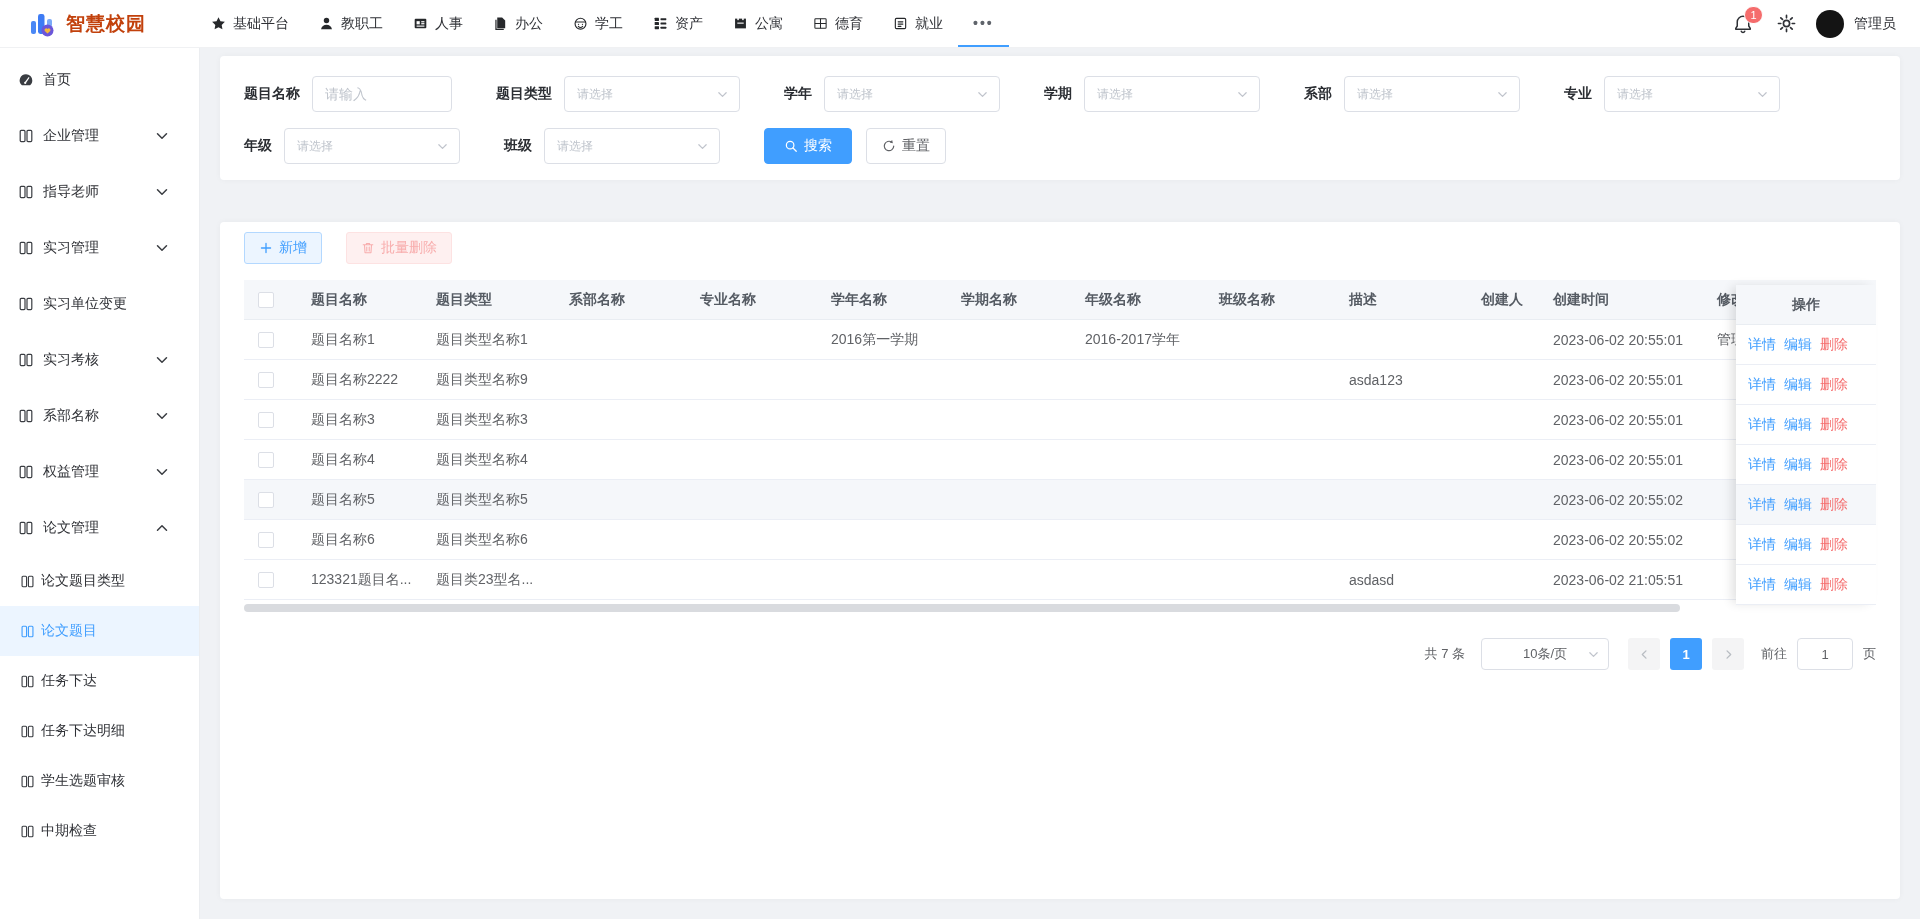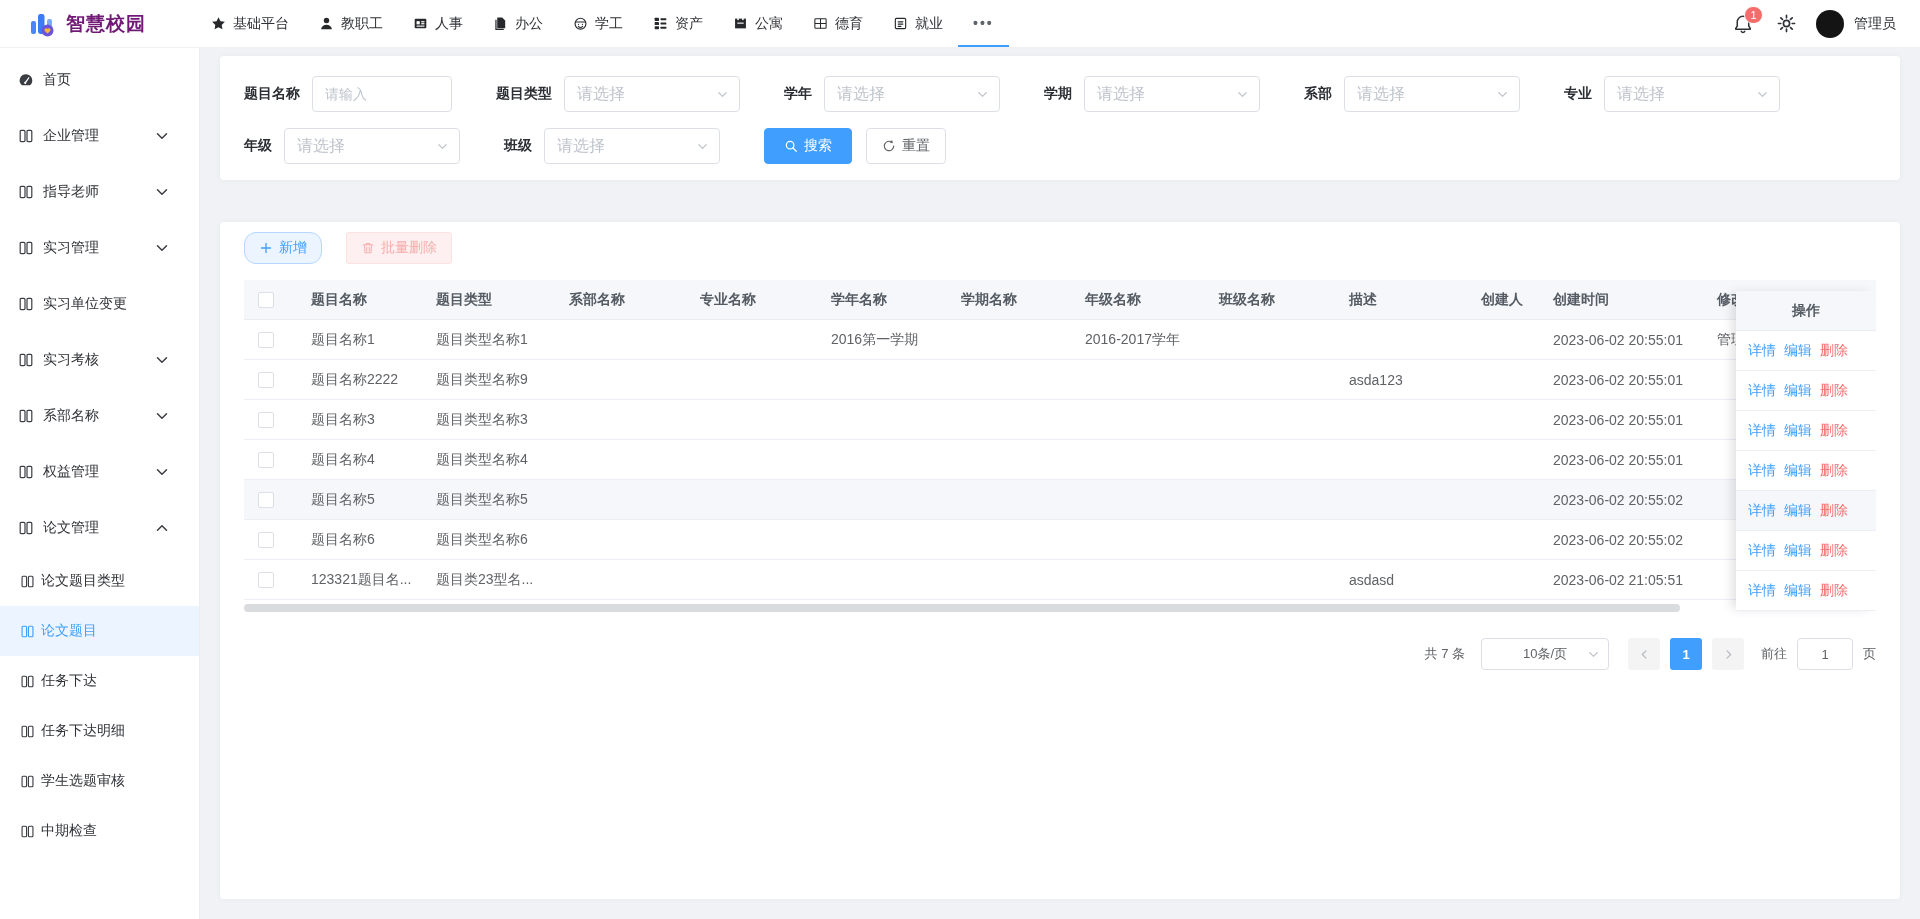--- a/index.html
+++ b/index.html
@@ -4,21 +4,21 @@
 <style>
   html,body{margin:0;padding:0}
   body{width:1920px;height:919px;position:relative;overflow:hidden;background:#f0f2f5;
        font-family:"Liberation Sans","DejaVu Sans",sans-serif;color:#303133}
   .icon svg{display:block}
 
   
   .topbar{position:absolute;top:0;left:0;width:100%;height:48px;background:#fff;display:flex;
           align-items:center;box-sizing:border-box;padding:0 24px 0 28px;border-bottom:1px solid #f0f1f3;z-index:10}
   .logo{display:flex;align-items:center;gap:10px;cursor:pointer}
-  .logo-text{font-size:19px;font-weight:700;color:#701a75;letter-spacing:1px;white-space:nowrap}
+  .logo-text{font-size:19px;font-weight:700;color:#c2410c;letter-spacing:1px;white-space:nowrap}
   .top-nav{display:flex;align-items:center;height:100%;margin-left:50px}
   .nav-item{display:flex;align-items:center;gap:7px;height:100%;padding:0 15px;font-size:14px;
             color:#2f3136;cursor:pointer;box-sizing:border-box;white-space:nowrap}
   .nav-item .icon{color:#26282b;font-size:15px;display:flex}
   .nav-item.active{border-bottom:2px solid #409eff}
   .more-dots{font-size:14px;color:#5f646b;letter-spacing:2px;font-weight:700}
   .topbar-right{margin-left:auto;display:flex;align-items:center}
   .bell-wrap{position:relative;display:flex;cursor:pointer}
   .bell-wrap .icon{font-size:20px;color:#2f3136;display:flex}
   .badge{position:absolute;top:-8px;left:11px;min-width:9px;height:16px;padding:0 4px;background:#f56c6c;
@@ -48,46 +48,46 @@
   .filter-card{padding:20px 20px 0 24px}
   .filter-row{display:flex;align-items:center;margin-bottom:16px}
   #filter-row1-fields,#filter-row2-fields{display:flex;align-items:center}
   .filter-field{display:flex;align-items:center;margin-right:44px}
   .f-label{font-size:14px;font-weight:700;color:#2b2e33;margin-right:12px;white-space:nowrap}
   .f-input{width:140px;height:36px;border:1px solid #dcdfe6;border-radius:4px;box-sizing:border-box;
            padding:0 12px;font-size:14px;color:#606266;outline:none;font-family:inherit;background:#fff}
   .f-input::placeholder{color:#bfc4cc}
   .f-select{width:176px;height:36px;border:1px solid #dcdfe6;border-radius:4px;box-sizing:border-box;display:flex;
             align-items:center;justify-content:space-between;padding:0 10px 0 12px;cursor:pointer;background:#fff}
-  .f-select .ph{font-size:16px;color:#bfc4cc}
+  .f-select .ph{font-size:12px;color:#bfc4cc}
   .sel-chevron{color:#c0c4cc;font-size:13px;display:flex}
   .btn{display:inline-flex;align-items:center;justify-content:center;gap:6px;height:36px;border-radius:4px;
        font-size:14px;cursor:pointer;box-sizing:border-box;border:1px solid #dcdfe6;background:#fff;color:#606266;font-family:inherit}
   .btn .icon{display:flex;font-size:14px}
   .btn-primary{background:#409eff;border-color:#409eff;color:#fff;padding:0 19px}
   .btn-plain{padding:0 15px;margin-left:14px}
 
   
   .table-card{margin-top:42px;flex:1;padding:10px 24px 20px;display:flex;flex-direction:column}
   .toolbar{display:flex;align-items:center;margin-bottom:16px}
-  .btn-add{height:32px;padding:0 14px;background:#ecf5ff;border:1px solid #b3d8ff;color:#409eff;border-radius:12px}
+  .btn-add{height:32px;padding:0 14px;background:#ecf5ff;border:1px solid #b3d8ff;color:#409eff;border-radius:3px}
   .btn-batch{height:32px;padding:0 14px;background:#fef0f0;border:1px solid #fde2e2;color:#f8adad;border-radius:3px;margin-left:24px;cursor:not-allowed}
 
   .table-wrap{position:relative}
   .t-head{display:flex;align-items:center;height:40px;background:#f5f7fa;border-bottom:1px solid #e9edf2;box-sizing:border-box}
   .t-cell{box-sizing:border-box;padding-left:12px;font-size:14px;color:#606266;white-space:nowrap;overflow:hidden}
   .th{font-weight:700;color:#555b63}
   .col-check{width:55px;padding-left:14px;display:flex;align-items:center}
   .colw-0{width:125px}.colw-1{width:133px}.colw-2{width:131px}.colw-3{width:131px}.colw-4{width:130px}
   .colw-5{width:124px}.colw-6{width:134px}.colw-7{width:130px}.colw-8{width:132px}.colw-9{width:72px}
   .colw-10{width:164px}.colw-11{flex:1;min-width:0}
   .t-row{display:flex;align-items:center;height:40px;border-bottom:1px solid #ebeef5;background:#fff;box-sizing:border-box}
   .t-row.hl{background:#f5f7fa}
   .checkbox{width:14px;height:14px;border:1px solid #dcdfe6;border-radius:2px;background:#fff;display:inline-block;cursor:pointer}
-  .ops-col{position:absolute;top:11px;right:0;width:140px;background:#fff;box-shadow:-6px 0 10px -2px rgba(0,0,0,.12);z-index:3}
+  .ops-col{position:absolute;top:5px;right:0;width:140px;background:#fff;box-shadow:-6px 0 10px -2px rgba(0,0,0,.12);z-index:3}
   .ops-head{height:40px;background:#f5f7fa;display:flex;align-items:center;justify-content:center;font-size:14px;
             font-weight:700;color:#555b63;border-bottom:1px solid #e9edf2;box-sizing:border-box}
   .ops-cell{height:40px;display:flex;align-items:center;gap:8px;padding-left:12px;border-bottom:1px solid #ebeef5;box-sizing:border-box;background:#fff}
   .ops-cell.hl{background:#f5f7fa}
   .link{font-size:14px;color:#409eff;cursor:pointer;white-space:nowrap}
   .link.danger{color:#f56c6c}
   .h-scrollbar{height:8px;margin-top:4px;width:100%}
   .h-scrollbar .thumb{width:88%;height:8px;border-radius:4px;background:#d9dbdf;cursor:pointer}
 
   

